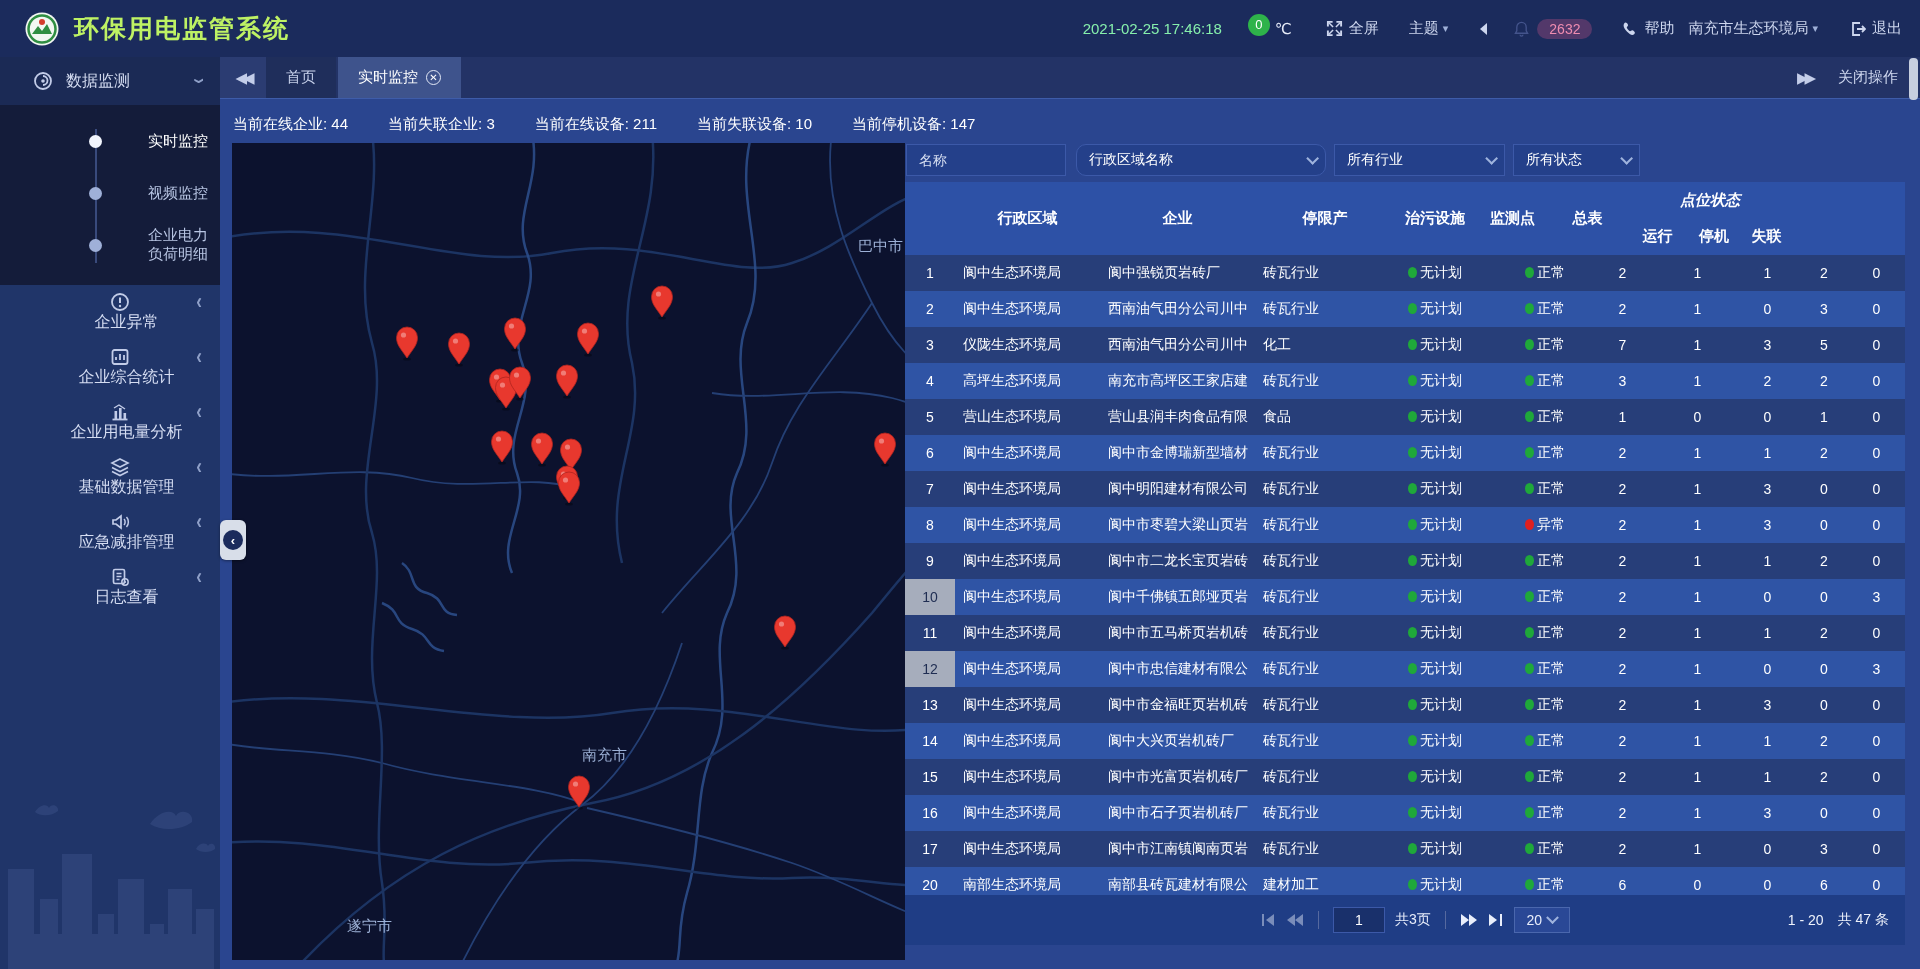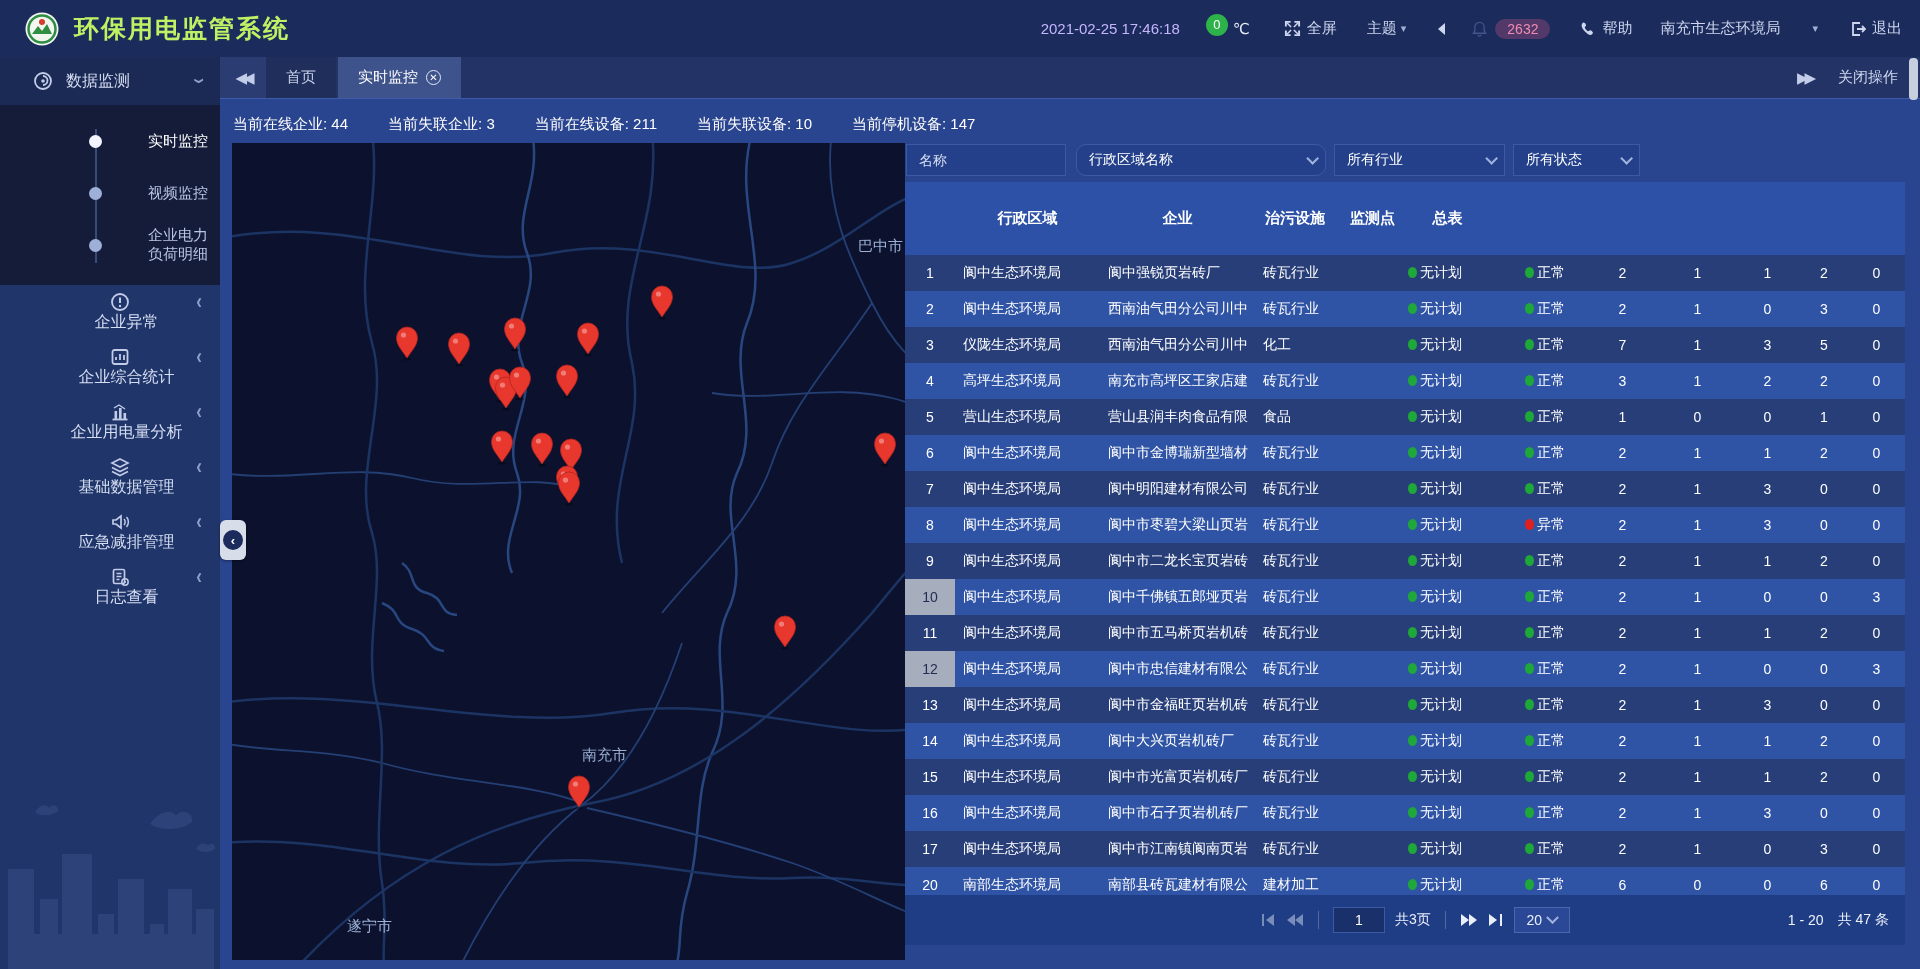--- a/index.html
+++ b/index.html
@@ -6,21 +6,21 @@
   html,body { background:#0a1028; }
   body { font-family:"Liberation Sans","DejaVu Sans",sans-serif; }
   .screen { position:relative; width:1920px; height:969px; background:#2a458f; overflow:hidden; }
 
   
   .app-header { position:absolute; left:0; top:0; width:1920px; height:57px; background:#1b2b5c; display:flex; align-items:center; z-index:30; }
   .logo { margin-left:24px; width:36px; height:36px; flex:0 0 auto; }
   .app-title { color:#bef264; font-size:25px; font-weight:bold; margin-left:14px; letter-spacing:2px; }
   .hdr-right { margin-left:auto; display:flex; align-items:center; margin-right:18px; color:#cdd6ee; font-size:15px; }
   .hdr-item { display:flex; align-items:center; white-space:nowrap; cursor:default; }
-  .datetime { color:#c4b5fd; }
+  .datetime { color:#86efac; }
   .temp-wrap { margin-left:26px; display:flex; align-items:flex-start; }
   .temp-circle { width:22px; height:22px; border-radius:50%; background:#2eb34a; color:#fff; font-size:13px; display:flex; align-items:center; justify-content:center; margin-top:-6px; }
   .temp-unit { color:#e7ecf8; font-size:15px; margin-left:5px; }
   .hdr-btn { margin-left:34px; color:#cdd6ee; }
   .hdr-btn svg { margin-right:6px; }
   .caret { font-size:11px; margin-left:4px; color:#9fb0d8; }
   .badge-pill { background:rgba(214,86,140,.30); color:#ef8cb0; border-radius:11px; padding:2px 12px; font-size:14px; margin-left:8px; }
   .scroll-thumb { position:absolute; right:2px; top:58px; width:9px; height:42px; background:#c7cfdf; border-radius:4px; z-index:40; }
 
   
@@ -172,21 +172,21 @@
         <span class="badge-pill">2632</span>
       </div>
 
       <div class="hdr-item hdr-btn" style="margin-left:30px;">
         <svg width="16" height="16" viewBox="0 0 16 16">
           <path d="M3.5 1.5c1 0 2.3 1.3 2.5 2.4.2 1-.8 1.6-1.2 2.3-.3.7 2.3 3.8 3.2 4 .8.1 1.3-1 2.3-.9 1.1.2 2.6 1.5 2.6 2.5 0 .9-1.3 2.2-2.6 2.2C7.6 14 1.6 8 1.6 4.6c0-1.4 1-3.1 1.9-3.1z" fill="#cdd6ee"></path>
         </svg>
         <span>帮助</span>
       </div>
 
-      <div class="hdr-item hdr-btn" style="margin-left:28px;gap:28px;">
+      <div class="hdr-item hdr-btn" style="margin-left:14px;">
         <span>南充市生态环境局</span>
           <span class="caret">▾</span>
       </div>
 
       <div class="hdr-item hdr-btn" style="margin-left:32px;">
         <svg width="16" height="16" viewBox="0 0 16 16">
           <path d="M10 2H3v12h7" fill="none" stroke="#cdd6ee" stroke-width="1.8"></path>
           <path d="M7 8h8M12 5l3 3-3 3" fill="none" stroke="#cdd6ee" stroke-width="1.8"></path>
         </svg>
         <span>退出</span>
@@ -463,23 +463,32 @@
       <span>所有状态</span>
       <span class="f-chev"></span>
     </div>
   </div>
 
   <div class="grid">
     <div class="g-header">
       <div class="hc hc-no"></div>
       <div class="hc hc-region">行政区域</div>
       <div class="hc hc-company">企业</div>
+      <div class="hc hc-limit">停限产</div>
       <div class="hc hc-fac">治污设施</div>
       <div class="hc hc-points">监测点</div>
       <div class="hc hc-meter">总表</div>
+      <div class="hc-group">
+        <div class="grp-top">点位状态</div>
+        <div class="grp-bot">
+          <div class="hc-run">运行</div>
+          <div class="hc-stop">停机</div>
+          <div class="hc-off">失联</div>
+        </div>
+      </div>
     </div>
     <div class="g-body" id="table-body">
         <div class="t-row odd">
           <div class="cell c-no">1</div>
           <div class="cell c-region">阆中生态环境局</div>
           <div class="cell c-company">阆中强锐页岩砖厂</div>
           <div class="cell c-industry">砖瓦行业</div>
           <div class="cell c-limit"><span class="st-dot ok"></span>无计划</div>
           <div class="cell c-fac"><span class="st-dot ok"></span>正常</div>
           <div class="cell c-points">2</div>

